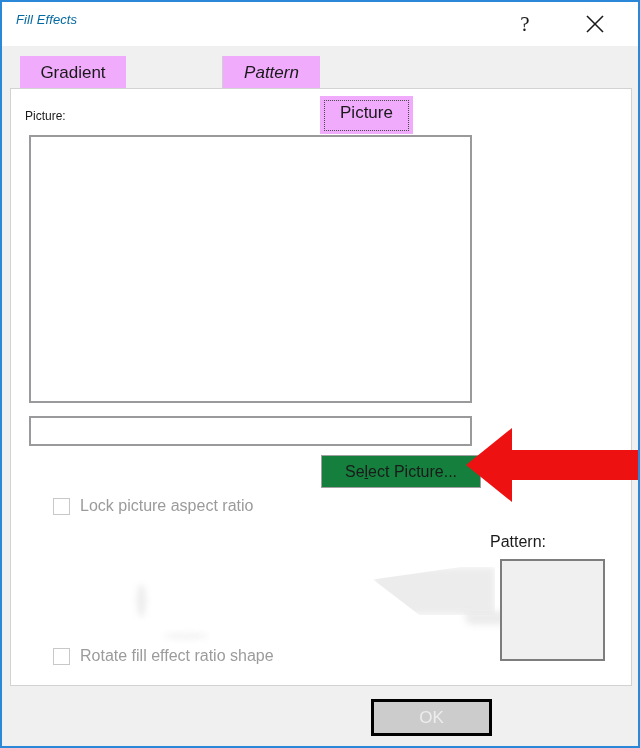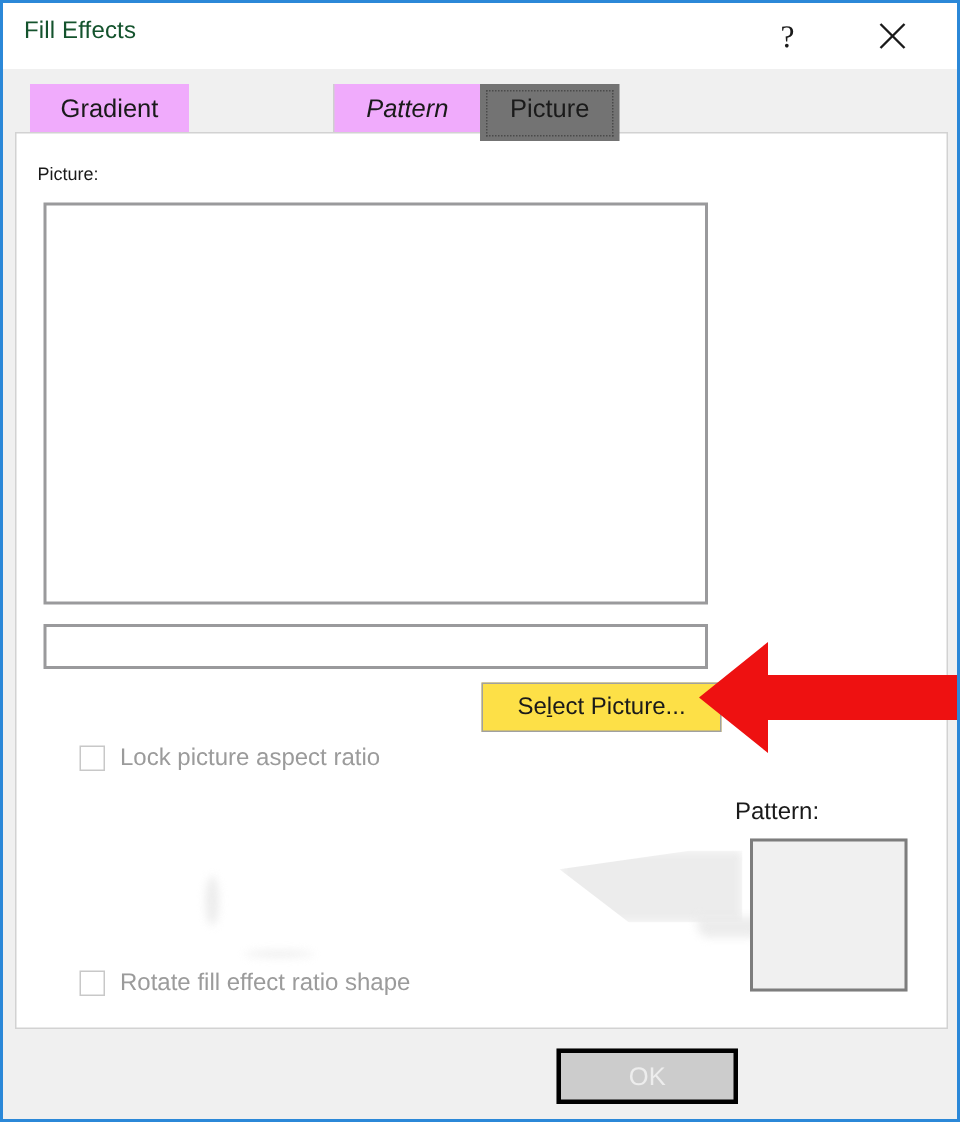--- a/index.html
+++ b/index.html
@@ -33,24 +33,25 @@
     left: 0; top: 0;
     width: 636px;
     height: 44px;
     background: #ffffff;
     box-sizing: border-box;
   }
   #title-text {
     position: absolute;
     left: 14px;
     top: 10px;
-    font-size: 16px;
-    color: #14532d;
+    font-size: 13px;
+    color: #0369a1;
     letter-spacing: .1px;
     white-space: nowrap;
+    font-style: italic;
   }
   .titlebar-btn {
     position: absolute;
     top: 0;
     width: 46px;
     height: 44px;
     background: transparent;
     border: 0;
     padding: 0;
     cursor: default;
@@ -85,24 +86,25 @@
     border-left: 1px solid #cfcfcf;
     font-size: 17px;
     color: #1a1a1a;
     text-align: center;
     line-height: 33px;
     cursor: default;
     white-space: nowrap;
   }
   .tab.first { border-left: none; }
   .tab.active {
-    background: #737373;
+    background: #f0abfc;
     border: none;
     height: 38px;
     z-index: 4;
+    margin-top: 40px;
   }
   .tab-focus-ring {
     position: absolute;
     left: 4px; right: 4px; top: 4px; bottom: 3px;
     border: 1px dotted #4a4a4a;
     pointer-events: none;
   }
 
   
   #content-panel {
@@ -156,38 +158,38 @@
   }
 
   
   #select-picture-button {
     position: absolute;
     left: 310px;
     top: 366px;
     width: 160px;
     height: 33px;
     box-sizing: border-box;
-    background: #fde047;
+    background: #15803d;
     border: 1px solid #a0a0a0;
     font-family: "Liberation Sans", sans-serif;
     font-size: 16px;
     color: #1a1a1a;
     cursor: default;
     padding: 0;
   }
   #select-picture-button .accel {
     text-decoration: underline;
   }
 
   
   .checkbox-row {
     position: absolute;
     left: 18px;
     display: flex;
-    align-items: flex-start;
+    align-items: flex-end;
     cursor: default;
     padding-left: 24px;
   }
   .checkbox-box {
     width: 17px;
     height: 17px;
     box-sizing: border-box;
     border: 1px solid #c8c8c8;
     background: #ffffff;
     flex: 0 0 auto;

